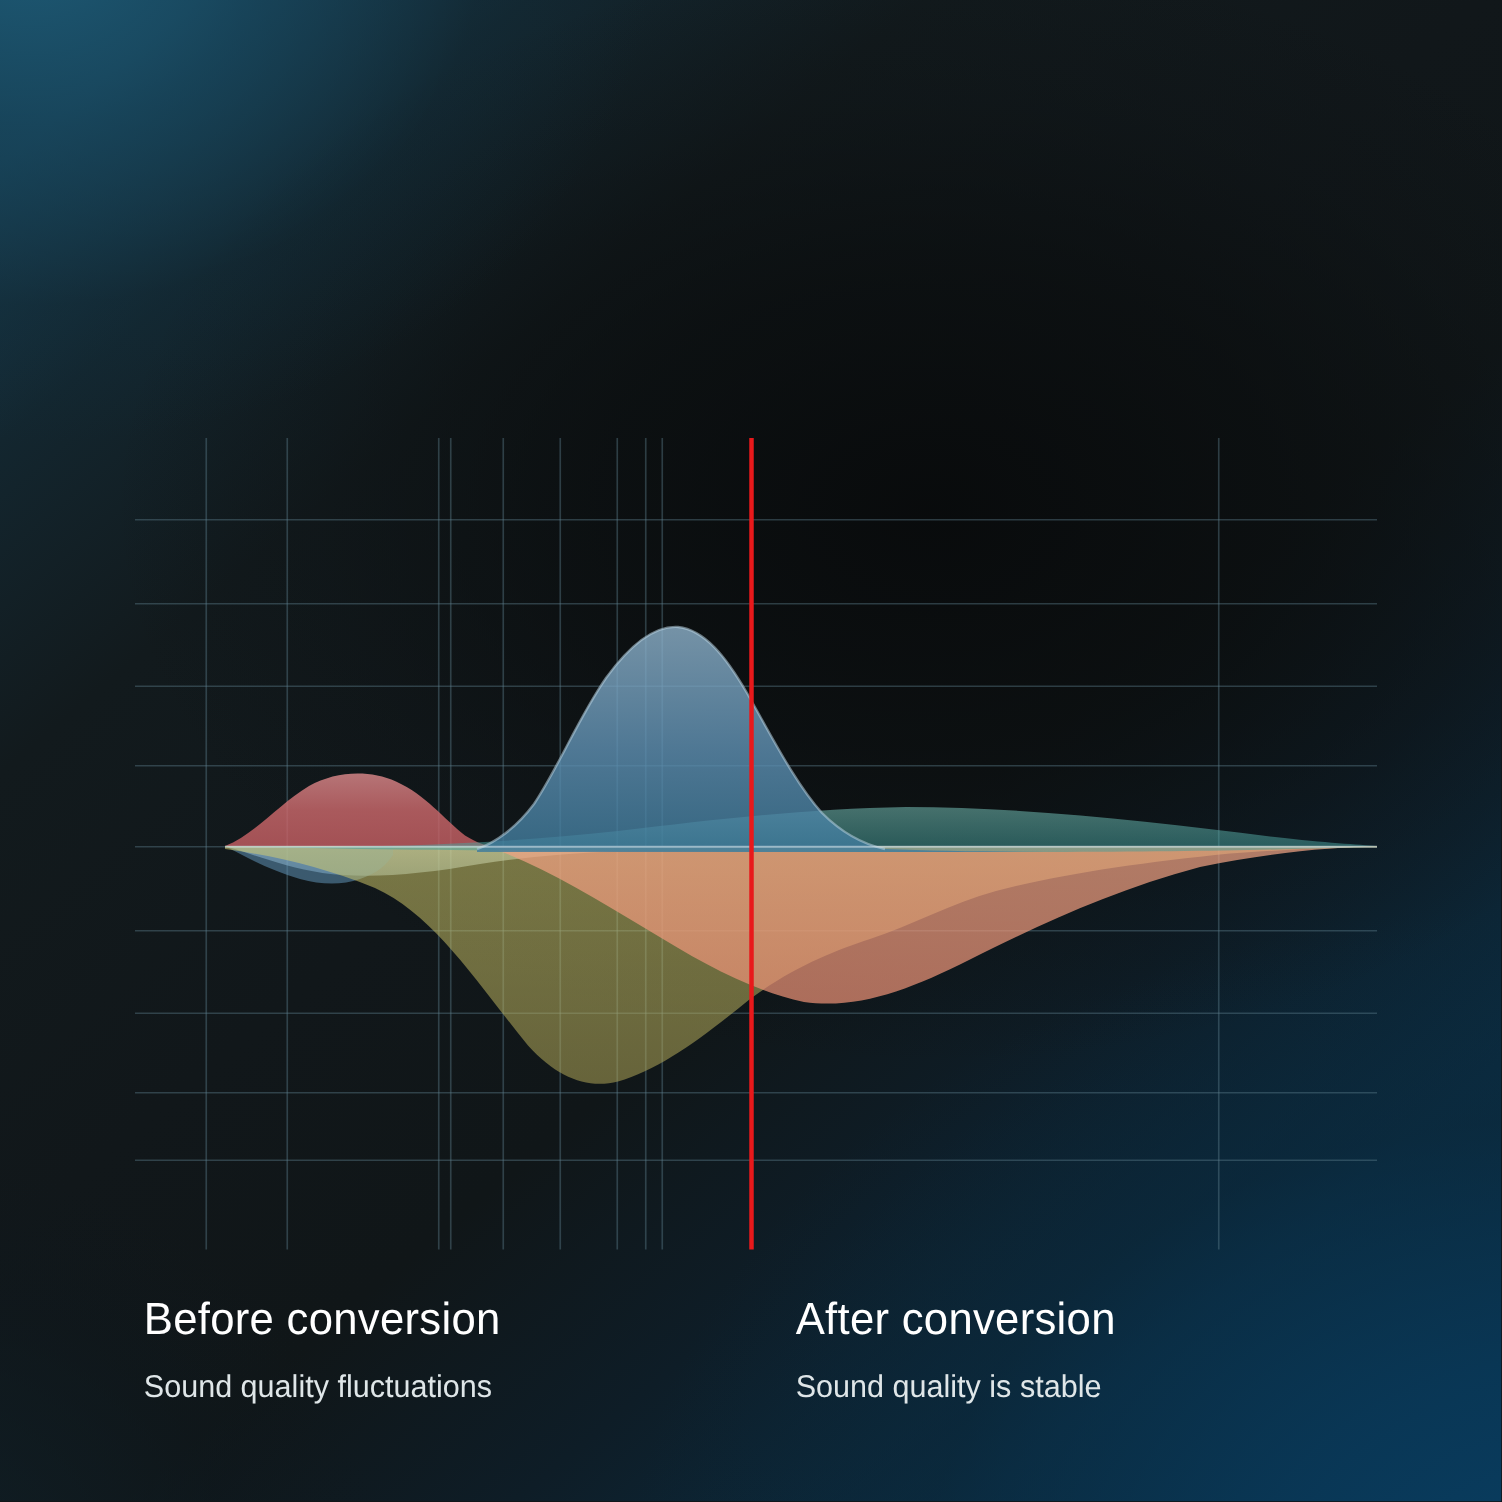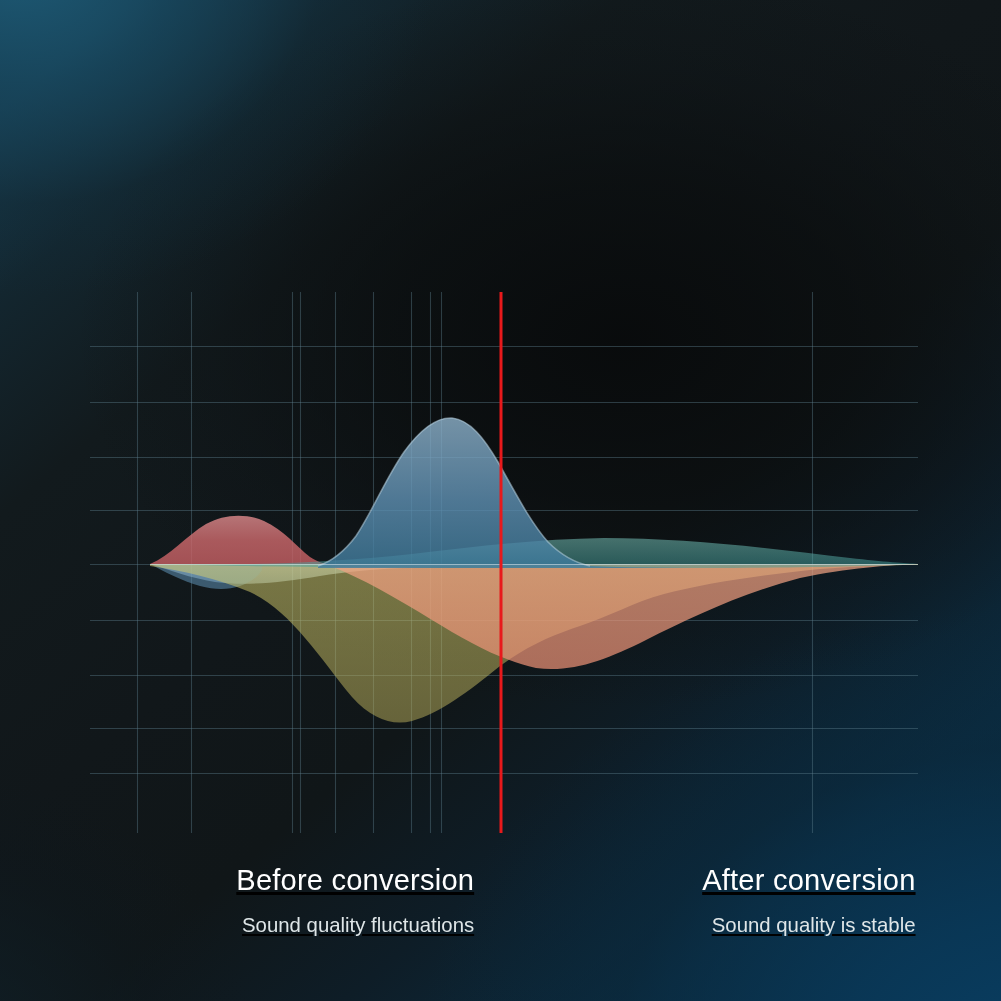--- a/index.html
+++ b/index.html
@@ -62,23 +62,23 @@
     margin:0;padding-top:17px;
     font-size:23px;color:#e9edee;font-weight:400;
     transform:scaleX(.96);transform-origin:center;
   }
 
   
   #chart{position:absolute;left:0;top:0;width:1001px;height:1001px;}
 
   
   .foot{position:absolute;bottom:0;left:0;right:0;height:150px;}
-  .foot-col{position:absolute;text-align:right;text-decoration:underline;}
+  .foot-col{position:absolute;text-align:left;}
   .foot-before{left:90px;top:12px;width:390px;}
-  .foot-after{left:492px;top:12px;width:430px;}
+  .foot-after{left:524px;top:12px;width:430px;}
   .foot-h{
     margin:0;font-size:30px;color:#ffffff;font-weight:400;letter-spacing:.2px;
     transform:scaleX(.97);transform-origin:center;
   }
   .foot-s{
     margin:0;padding-top:16px;font-size:21px;color:#dfe6e8;font-weight:400;
     transform:scaleX(.97);transform-origin:center;
   }
 </style>
 </head>

